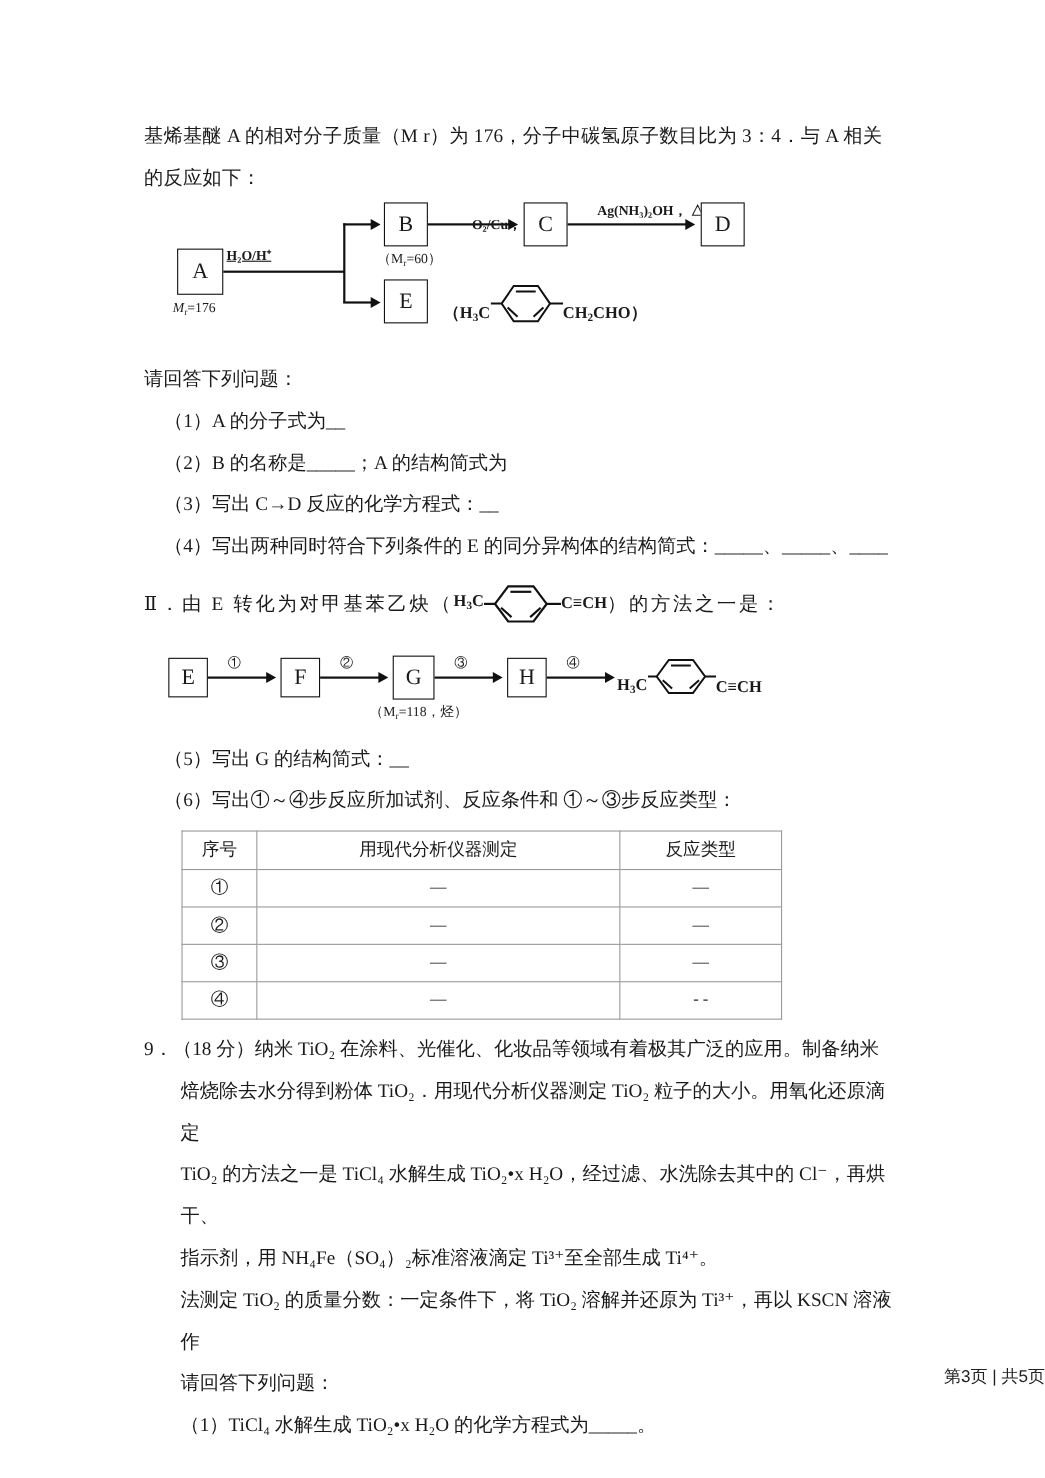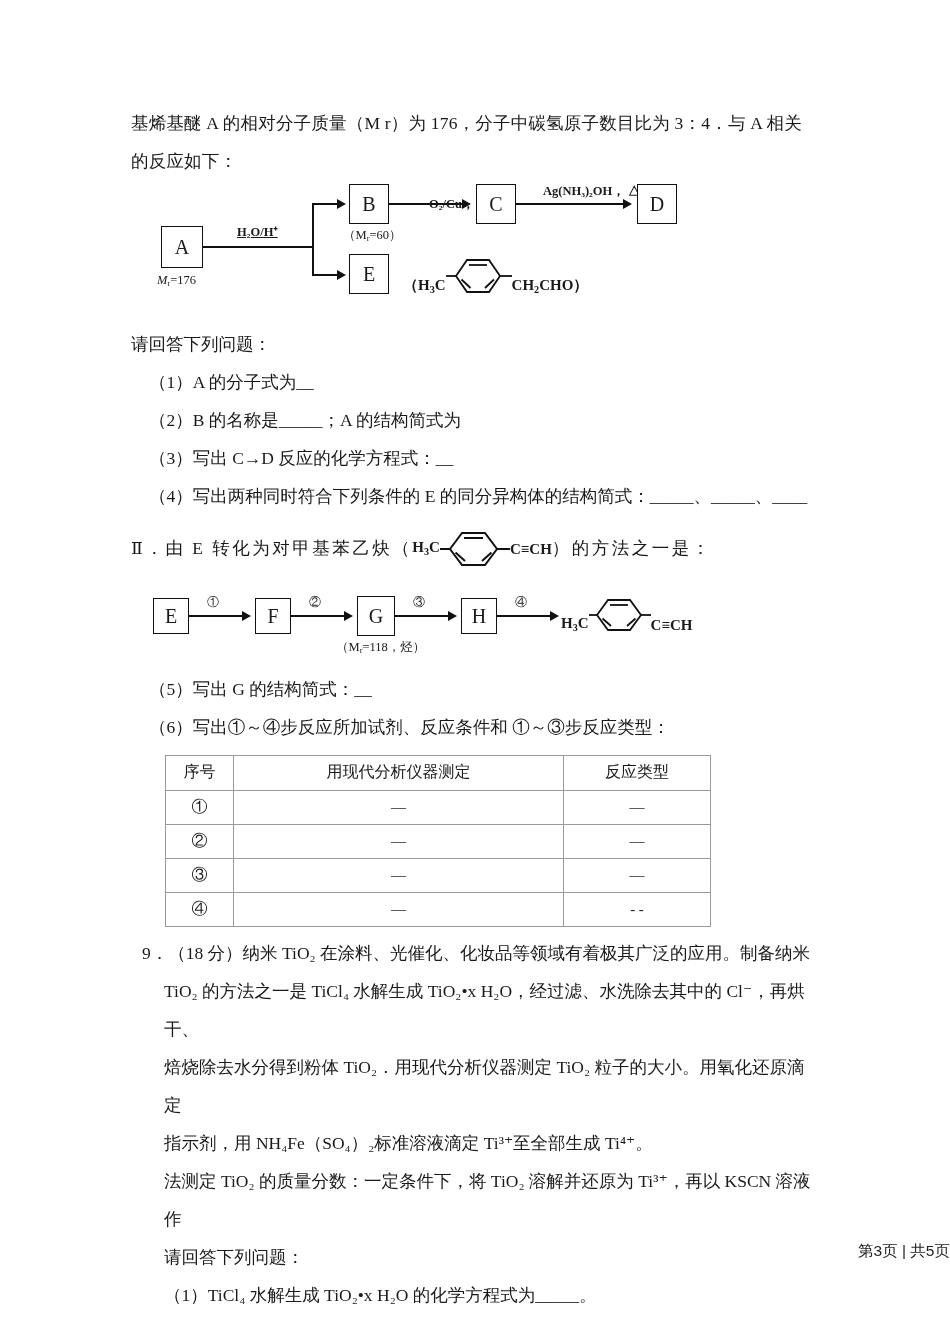--- a/index.html
+++ b/index.html
@@ -157,21 +157,20 @@
 
   
   .q9 {
     margin-top: 7px;
   }
   .q9-first {
     font-size: 17.5px;
     line-height: 38px;
     text-indent: 0;
     padding-left: 0;
-    text-align: center;
   }
   .q9-body {
     font-size: 17.5px;
     line-height: 38px;
     padding-left: 33px;
   }
 
   
   .footer {
     position: absolute;
@@ -193,21 +192,21 @@
 
     <div class="para">基烯基醚 A 的相对分子质量（M r）为 176，分子中碳氢原子数目比为 3：4．与 A 相关</div>
     <div class="para">的反应如下：</div>
 
     <div class="scheme1">
 
       <div class="cbox" style="left:30px; top:42px; width:42px; height:42px;">A</div>
       <div class="mrlab" style="left:26px; top:90px;"><span class="it">M</span><sub>r</sub><span>=176</span></div>
 
       <div class="hline" style="left:72px; top:62px; width:110px;"></div>
-      <div class="cond" style="left:106px; top:42px;text-decoration:underline;">H₂O/H⁺</div>
+      <div class="cond" style="left:75px; top:42px;text-decoration:underline;">H₂O/H⁺</div>
 
       <div class="vline" style="left:181px; top:19px; height:72px;"></div>
 
       <div class="hline" style="left:181px; top:19px; width:28px;"></div>
       <div class="arrowhead" style="left:206px; top:15px;"></div>
 
       <div class="hline" style="left:181px; top:90px; width:28px;"></div>
       <div class="arrowhead" style="left:206px; top:86px;"></div>
 
       <div class="cbox" style="left:218px; top:0px; width:40px; height:40px;">B</div>
@@ -340,22 +339,22 @@
         <tr>
           <td>④</td>
           <td class="dashcell">—</td>
           <td class="dashcell">- -</td>
         </tr>
       </tbody>
     </table>
 
     <div class="q9">
       <div class="q9-first">9．（18 分）纳米 TiO₂ 在涂料、光催化、化妆品等领域有着极其广泛的应用。制备纳米</div>
+      <div class="q9-body">焙烧除去水分得到粉体 TiO₂．用现代分析仪器测定 TiO₂ 粒子的大小。用氧化还原滴定</div>
       <div class="q9-body">TiO₂ 的方法之一是 TiCl₄ 水解生成 TiO₂•x H₂O，经过滤、水洗除去其中的 Cl⁻，再烘干、</div>
-      <div class="q9-body">焙烧除去水分得到粉体 TiO₂．用现代分析仪器测定 TiO₂ 粒子的大小。用氧化还原滴定</div>
       <div class="q9-body">指示剂，用 NH₄Fe（SO₄）₂标准溶液滴定 Ti³⁺至全部生成 Ti⁴⁺。</div>
       <div class="q9-body">法测定 TiO₂ 的质量分数：一定条件下，将 TiO₂ 溶解并还原为 Ti³⁺，再以 KSCN 溶液作</div>
       <div class="q9-body">请回答下列问题：</div>
       <div class="q9-body">（1）TiCl₄ 水解生成 TiO₂•x H₂O 的化学方程式为_____。</div>
 
     </div>
 
   </div>
 
   <div class="footer">第3页 | 共5页</div>

